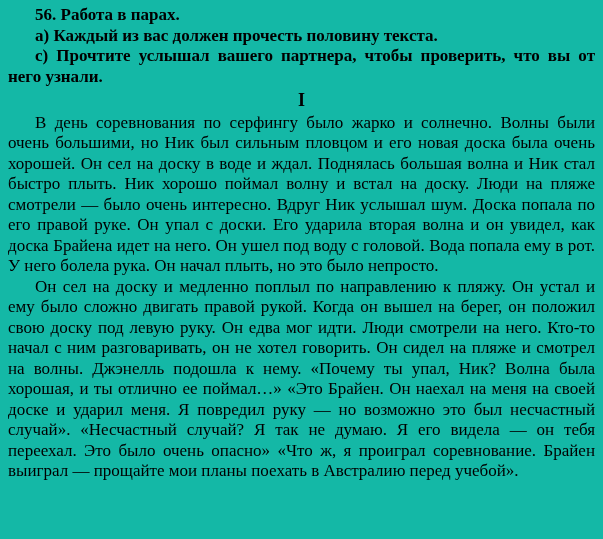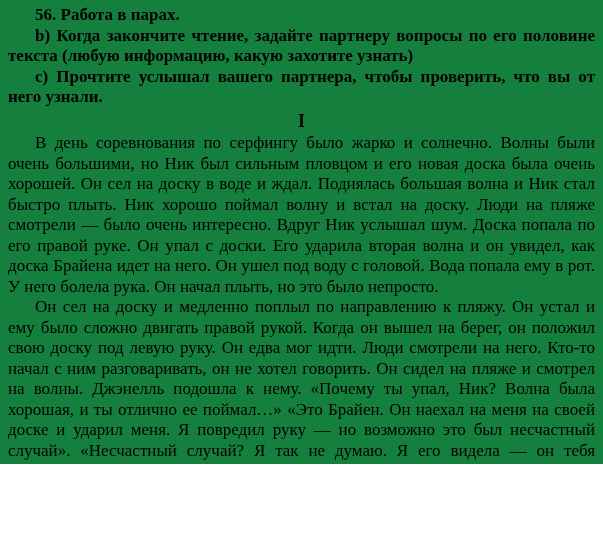--- a/index.html
+++ b/index.html
@@ -2,23 +2,23 @@
 <html lang="ru"><head>
 <meta charset="utf-8">
 <style>
   html, body {
     margin: 0;
     padding: 0;
     background: #ffffff;
   }
   .page {
     width: 603px;
-    height: 464px;
+    height: 539px;
     box-sizing: border-box;
-    background: #15803d;
+    background: #14b8a6;
     color: #000000;
     font-family: "Liberation Serif", "DejaVu Serif", serif;
     font-size: 17px;
     line-height: 20.5px;
     padding: 5px 8px 0 8px;
     overflow: hidden;
     hyphens: manual;
     -webkit-hyphens: manual;
   }
   .page p {
@@ -42,22 +42,22 @@
     text-align: justify;
   }
 </style>
 </head>
 <body>
 
 <div class="page">
 
   <p class="title-line">56. Работа в парах.</p>
 
+  <p class="instruction">a) Каждый из вас должен прочесть половину текста.</p>
 
-  <p class="instruction">b) Когда закончите чтение, задайте партнеру вопросы по его поло­вине текста (любую информацию, какую захотите узнать)</p>
 
   <p class="instruction">c) Прочтите услышал вашего партнера, чтобы проверить, что вы от него узнали.</p>
 
   <div class="section-heading">I</div>
 
   <p class="section-text">В день соревнования по серфингу было жарко и солнечно. Волны были очень большими, но Ник был сильным пловцом и его новая доска была очень хорошей. Он сел на доску в воде и ждал. Поднялась большая волна и Ник стал быстро плыть. Ник хорошо поймал волну и встал на доску. Люди на пляже смотрели — было очень интересно. Вдруг Ник услышал шум. Доска попала по его правой руке. Он упал с доски. Его ударила вторая волна и он увидел, как доска Брайена идет на него. Он ушел под воду с головой. Вода попала ему в рот. У него болела рука. Он начал плыть, но это было непросто.</p>
 
 
   <p class="section-text">Он сел на доску и медленно поплыл по направлению к пляжу. Он устал и ему было сложно двигать правой рукой. Когда он вышел на берег, он поло­жил свою доску под левую руку. Он едва мог идти. Люди смотрели на него. Кто-то начал с ним разговаривать, он не хотел говорить. Он сидел на пляже и смотрел на волны. Джэнелль подошла к нему. «Почему ты упал, Ник? Волна была хорошая, и ты отлично ее поймал…» «Это Брайен. Он наехал на меня на своей доске и ударил меня. Я повредил руку — но возможно это был несчастный случай». «Несчастный случай? Я так не думаю. Я его видела — он тебя переехал. Это было очень опасно» «Что ж, я проиграл соревнование. Брайен выиграл — прощайте мои планы поехать в Австралию перед учебой».</p>
 

